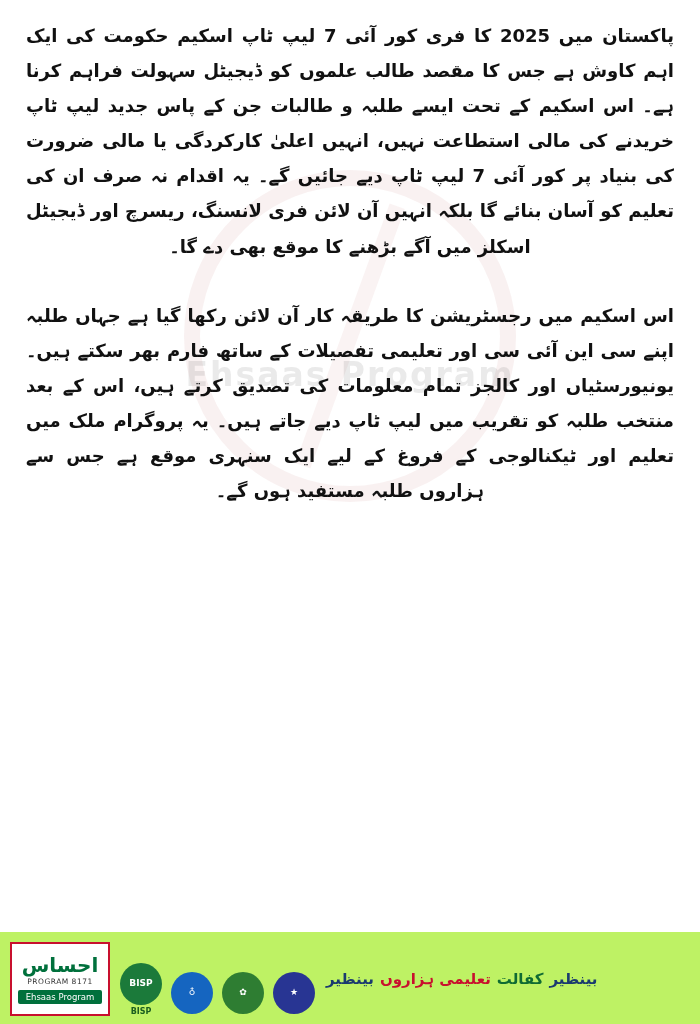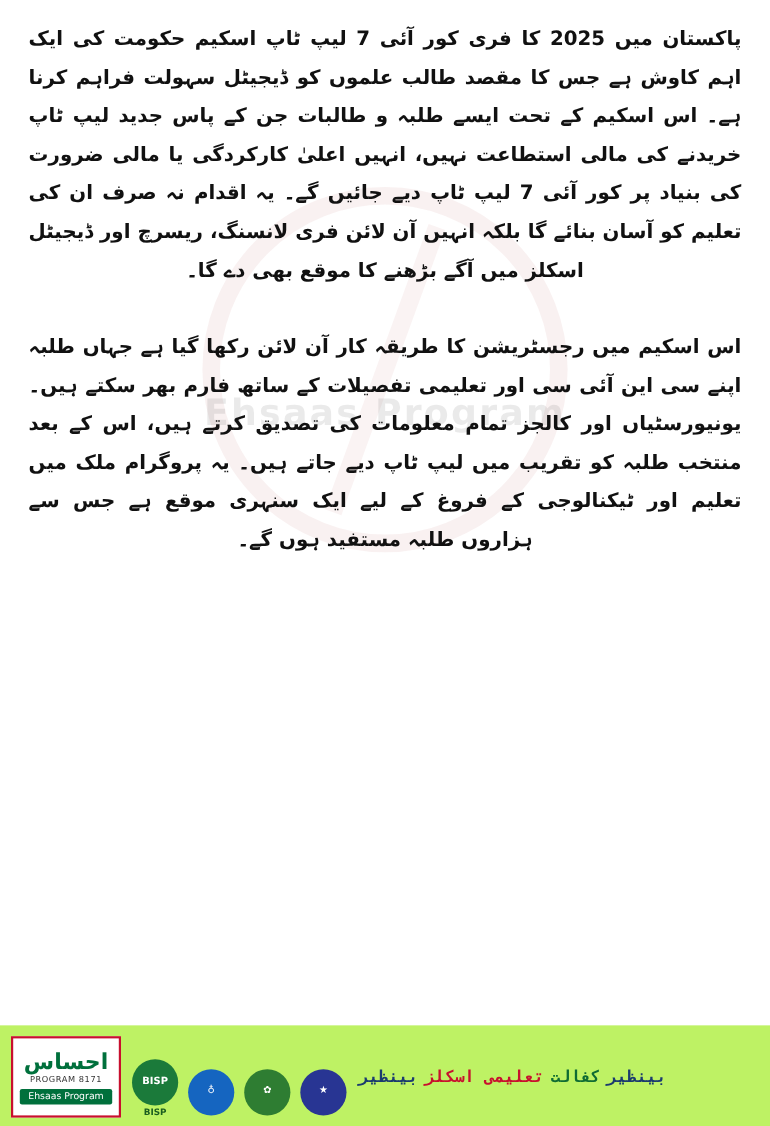--- a/index.html
+++ b/index.html
@@ -231,21 +231,20 @@
     align-items: center;
     gap: 6px;
     direction: rtl;
     margin-left: 2px;
   }
   .urdu-tag {
     font-size: 15px;
     font-weight: bold;
     direction: rtl;
     white-space: nowrap;
-    font-family: Liberation Mono, monospace;
   }
   .urdu-tag.green { color: #0f6b33; }
   .urdu-tag.red { color: #c8102e; }
   .urdu-tag.dark { color: #1b3b6f; }
 </style>
 </head>
 <body>
 
 <div class="page">
 
@@ -289,20 +288,20 @@
 
       <div class="partner">
         <div class="badge" style="background:#283593">★</div>
         <div class="cap"></div>
       </div>
 
 
       <div class="urdu-tags">
         <span class="urdu-tag dark">بینظیر</span>
         <span class="urdu-tag green">کفالت</span>
-        <span class="urdu-tag red">تعلیمی اسکلز</span>
+        <span class="urdu-tag red">تعلیمی ہزاروں</span>
         <span class="urdu-tag dark">بینظیر</span>
       </div>
 
     </div>
   </div>
 
 </div>
 
 </body></html>

